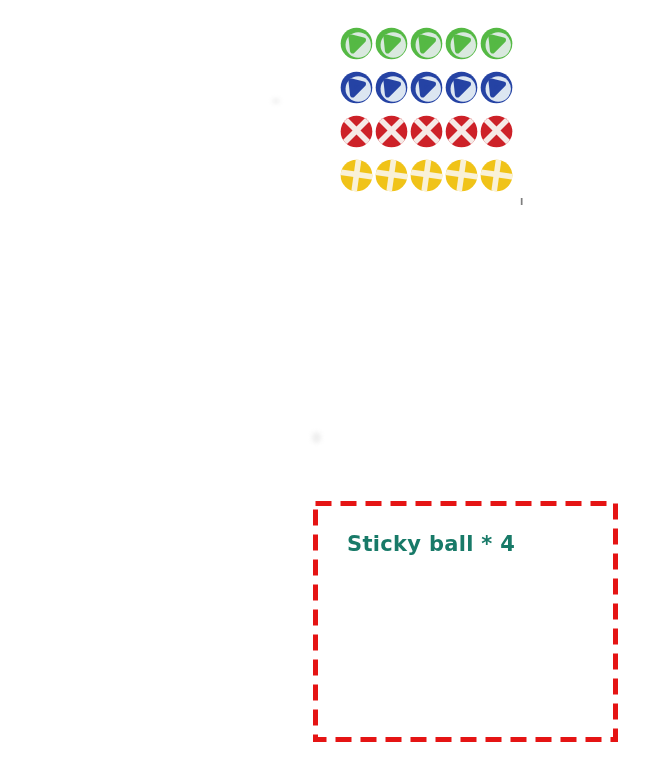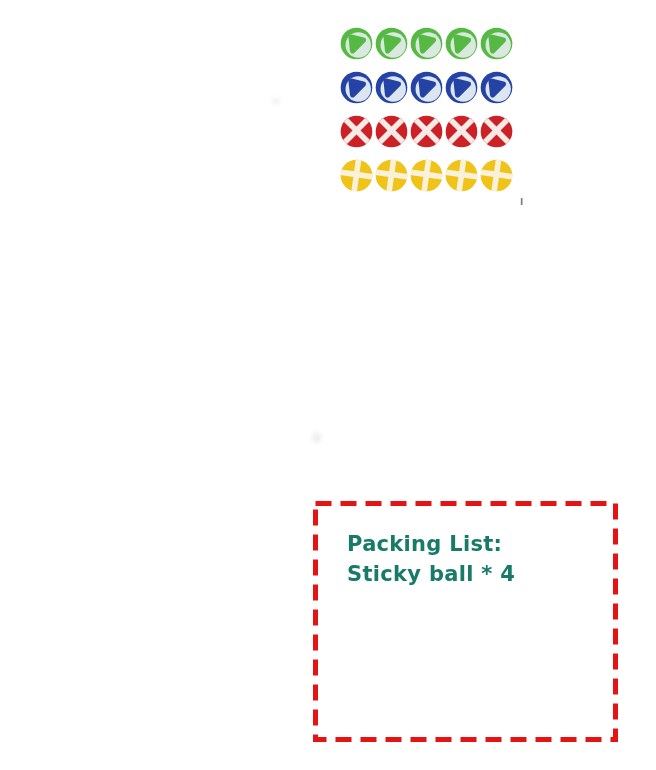--- a/index.html
+++ b/index.html
@@ -272,17 +272,16 @@
 
   <span class="tick">I</span>
   <div class="smudge"></div>
   <div class="smudge2"></div>
 
   <svg class="packing-border" width="305" height="241" viewBox="0 0 305 241">
     <rect x="2.5" y="2.5" width="300" height="236"></rect>
   </svg>
 
   <div class="packing-text">
-    <div class="packing-line">Packing List:</div>
     <div class="packing-line">Sticky ball * 4</div>
   </div>
 
 </div>
 
 </body></html>

